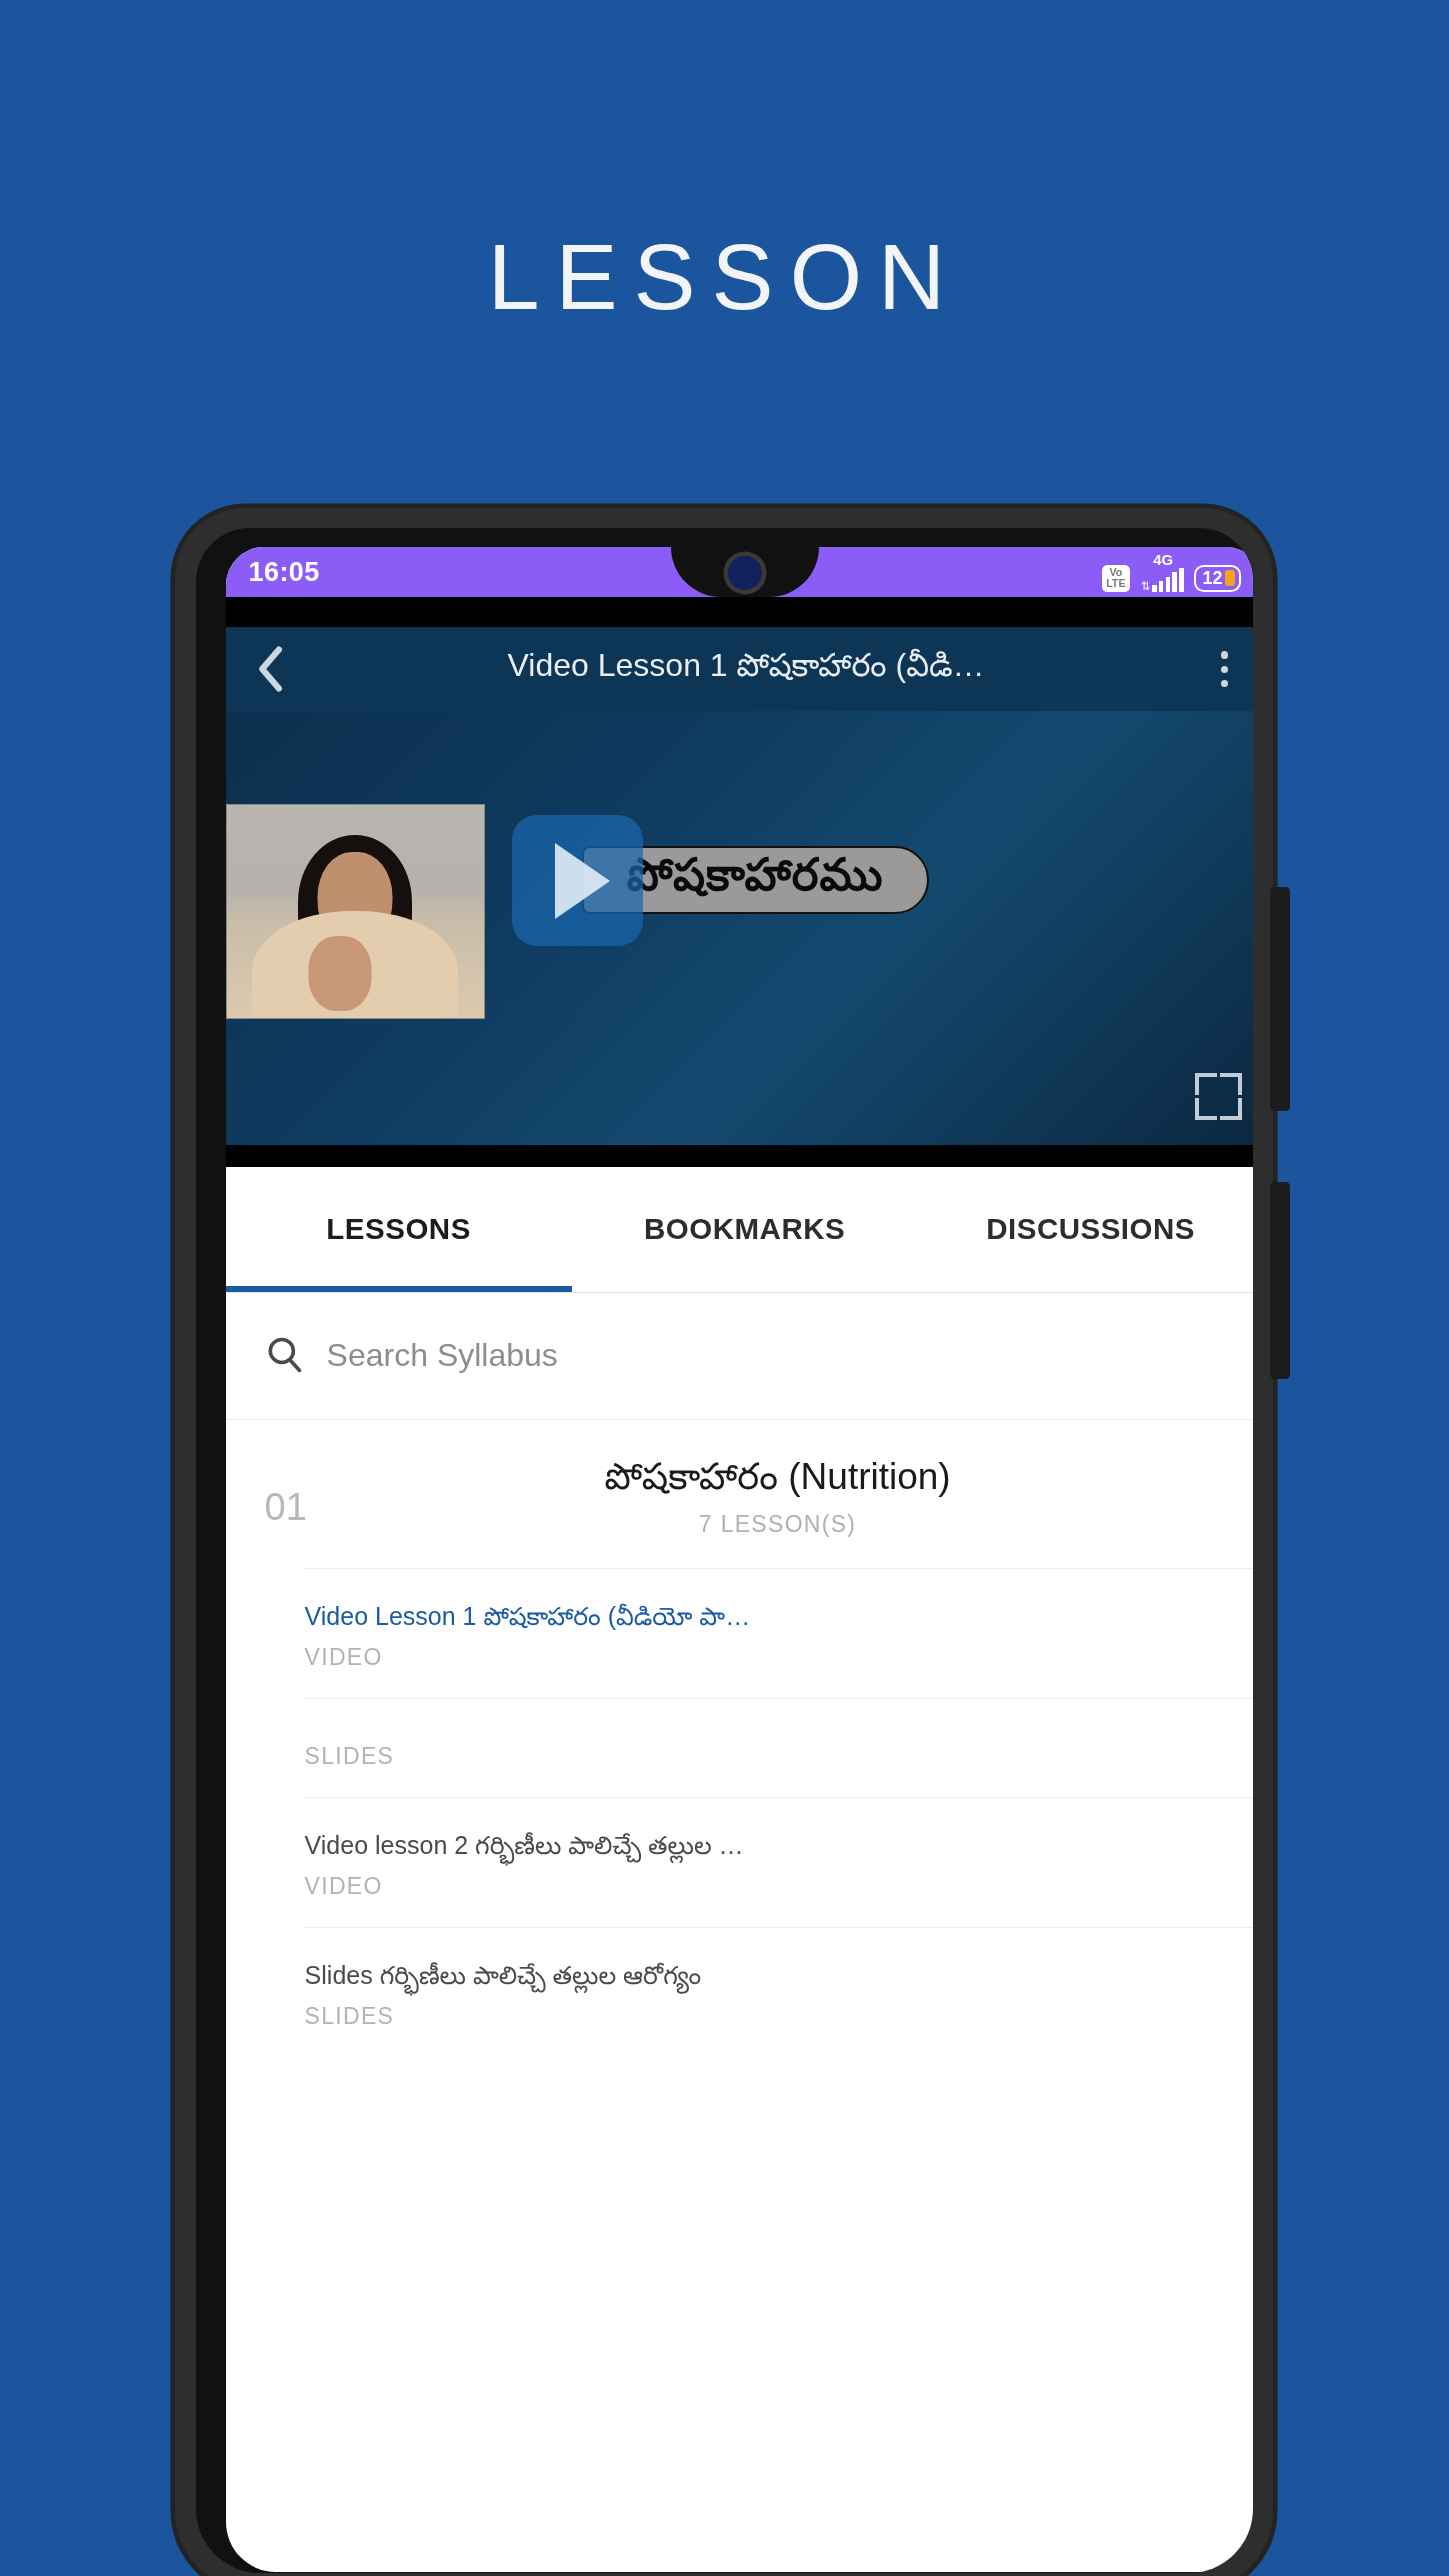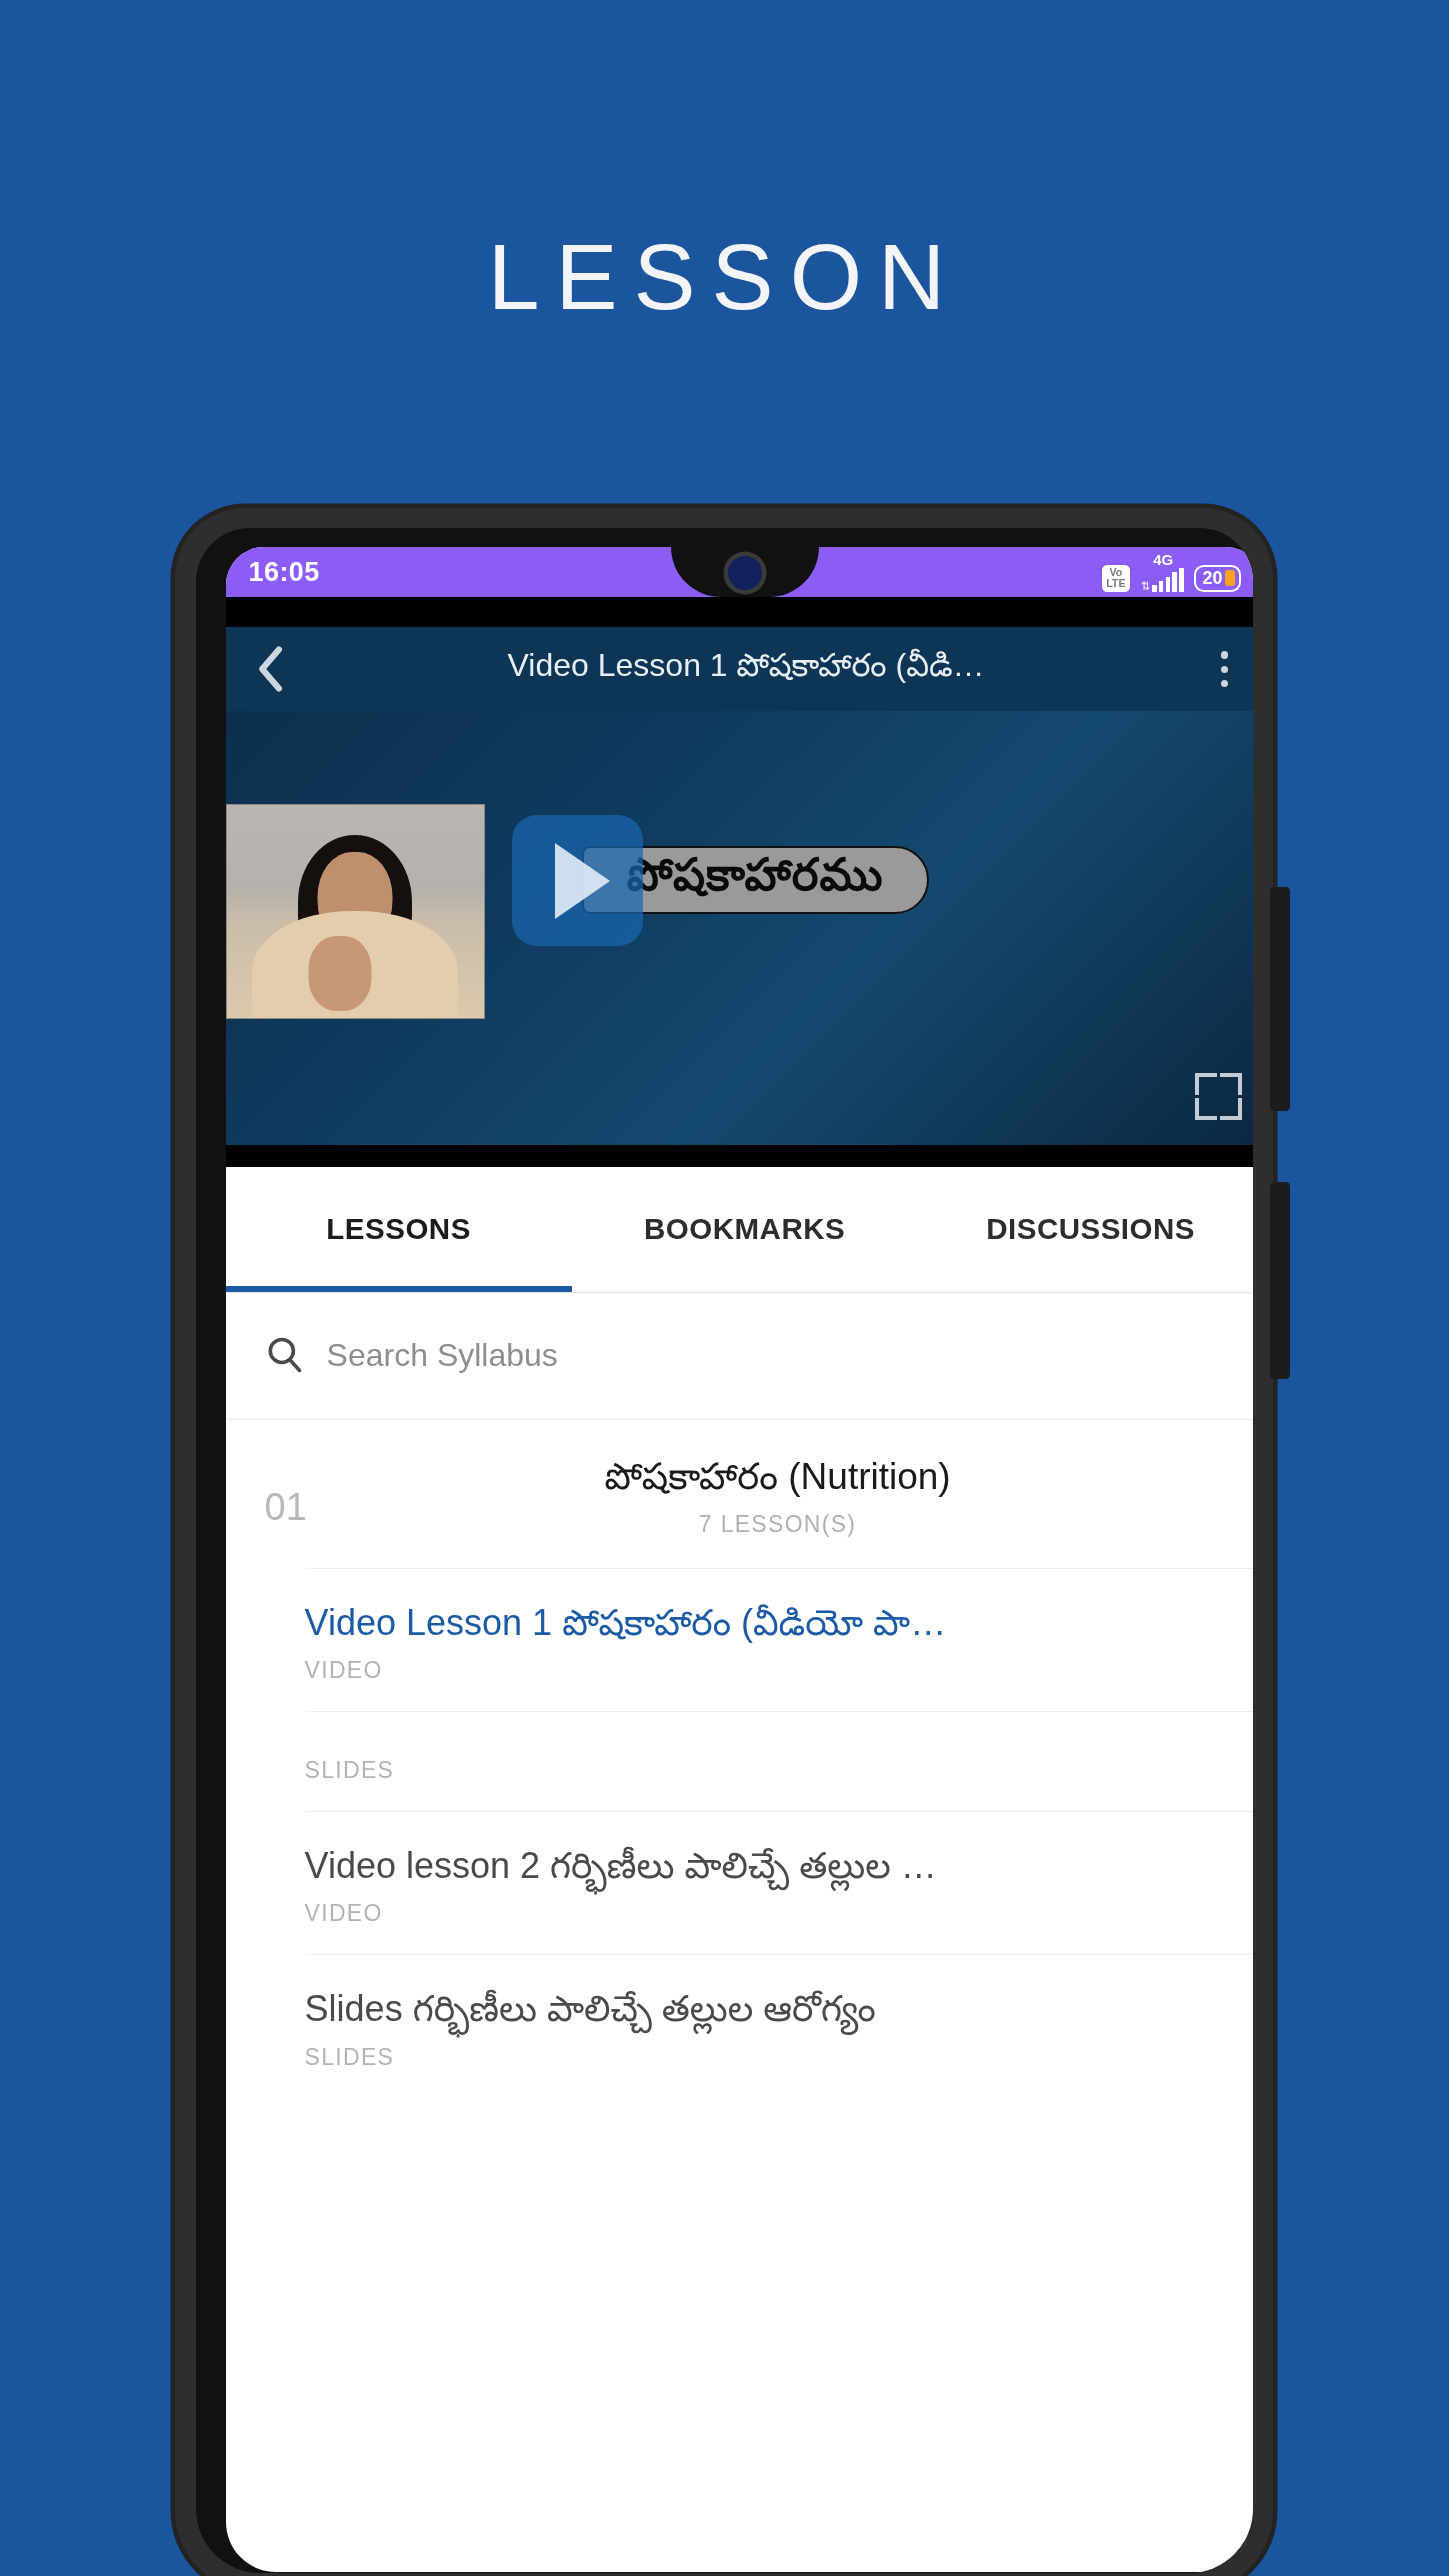--- a/index.html
+++ b/index.html
@@ -194,21 +194,21 @@
     color:#b8b8b8;font-size:38px;font-weight:400;
     width:66px;flex:0 0 66px;padding-top:32px;
   }
   .sec-body{flex:1;text-align:center;}
   .sec-title{color:#1a1a1a;font-size:37px;font-weight:400;line-height:1.25;}
   .sec-sub{color:#b0b0b0;font-size:23px;font-weight:400;letter-spacing:1.3px;margin-top:10.7px;}
   .lesson{
     margin-left:79px;padding:32px 39px 27px 0;
     border-top:1.8px solid #ececec;background:#fff;
   }
-  .lesson-title{font-size:36px;font-weight:400;color:#4a4a4a;line-height:1.22;}
+  .lesson-title{font-size:25px;font-weight:400;color:#4a4a4a;line-height:1.22;}
   .lesson.active .lesson-title{color:#1b5ba6;}
   .lesson-type{color:#b3b3b3;font-size:23px;font-weight:400;letter-spacing:1.3px;margin-top:12.5px;}
 </style>
 </head>
 <body>
 
 <div class="page-title">LESSON</div>
 
 <div class="phone">
   <div class="phone-inner">
@@ -229,21 +229,21 @@
               <span class="bars">
                   <i></i>
                   <i></i>
                   <i></i>
                   <i></i>
                   <i></i>
                 </span>
             </div>
           </div>
           <div class="battery">
-            <span>20</span>
+            <span>12</span>
             <span class="cap"></span>
           </div>
         </div>
         <div class="notch">
           <div class="lens"></div>
         </div>
       </div>
 
       <div class="blackgap"></div>
 

